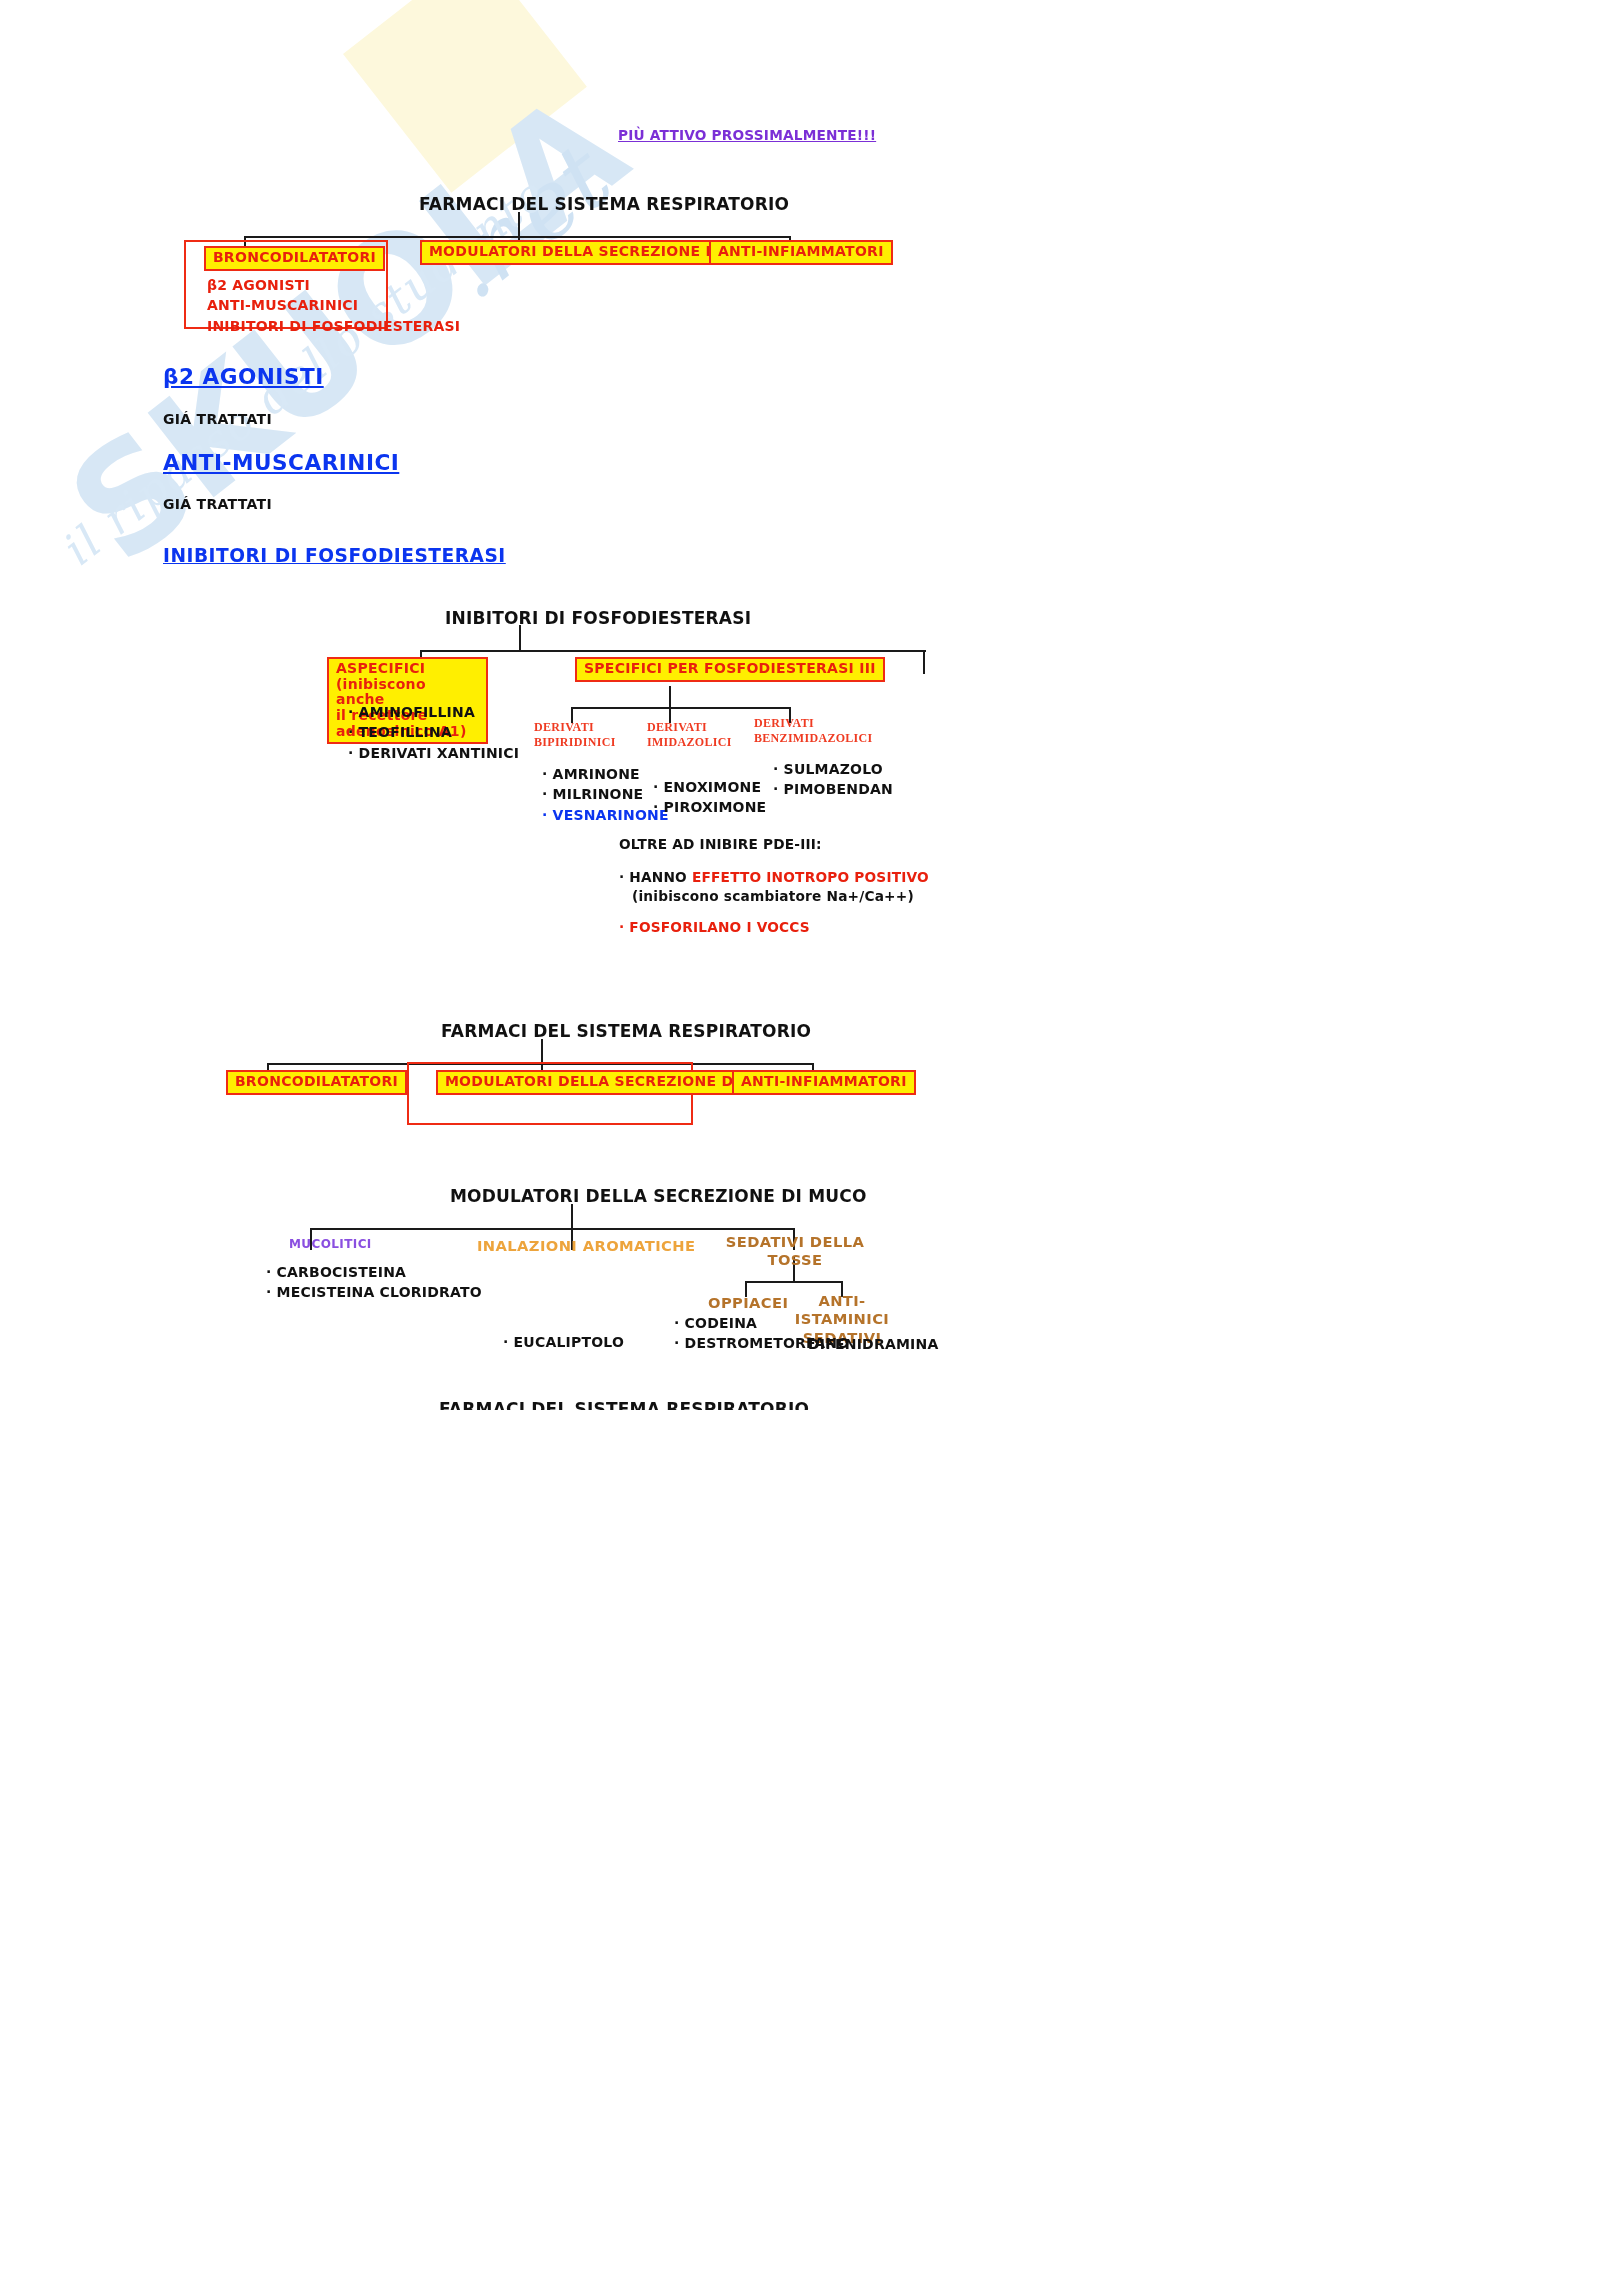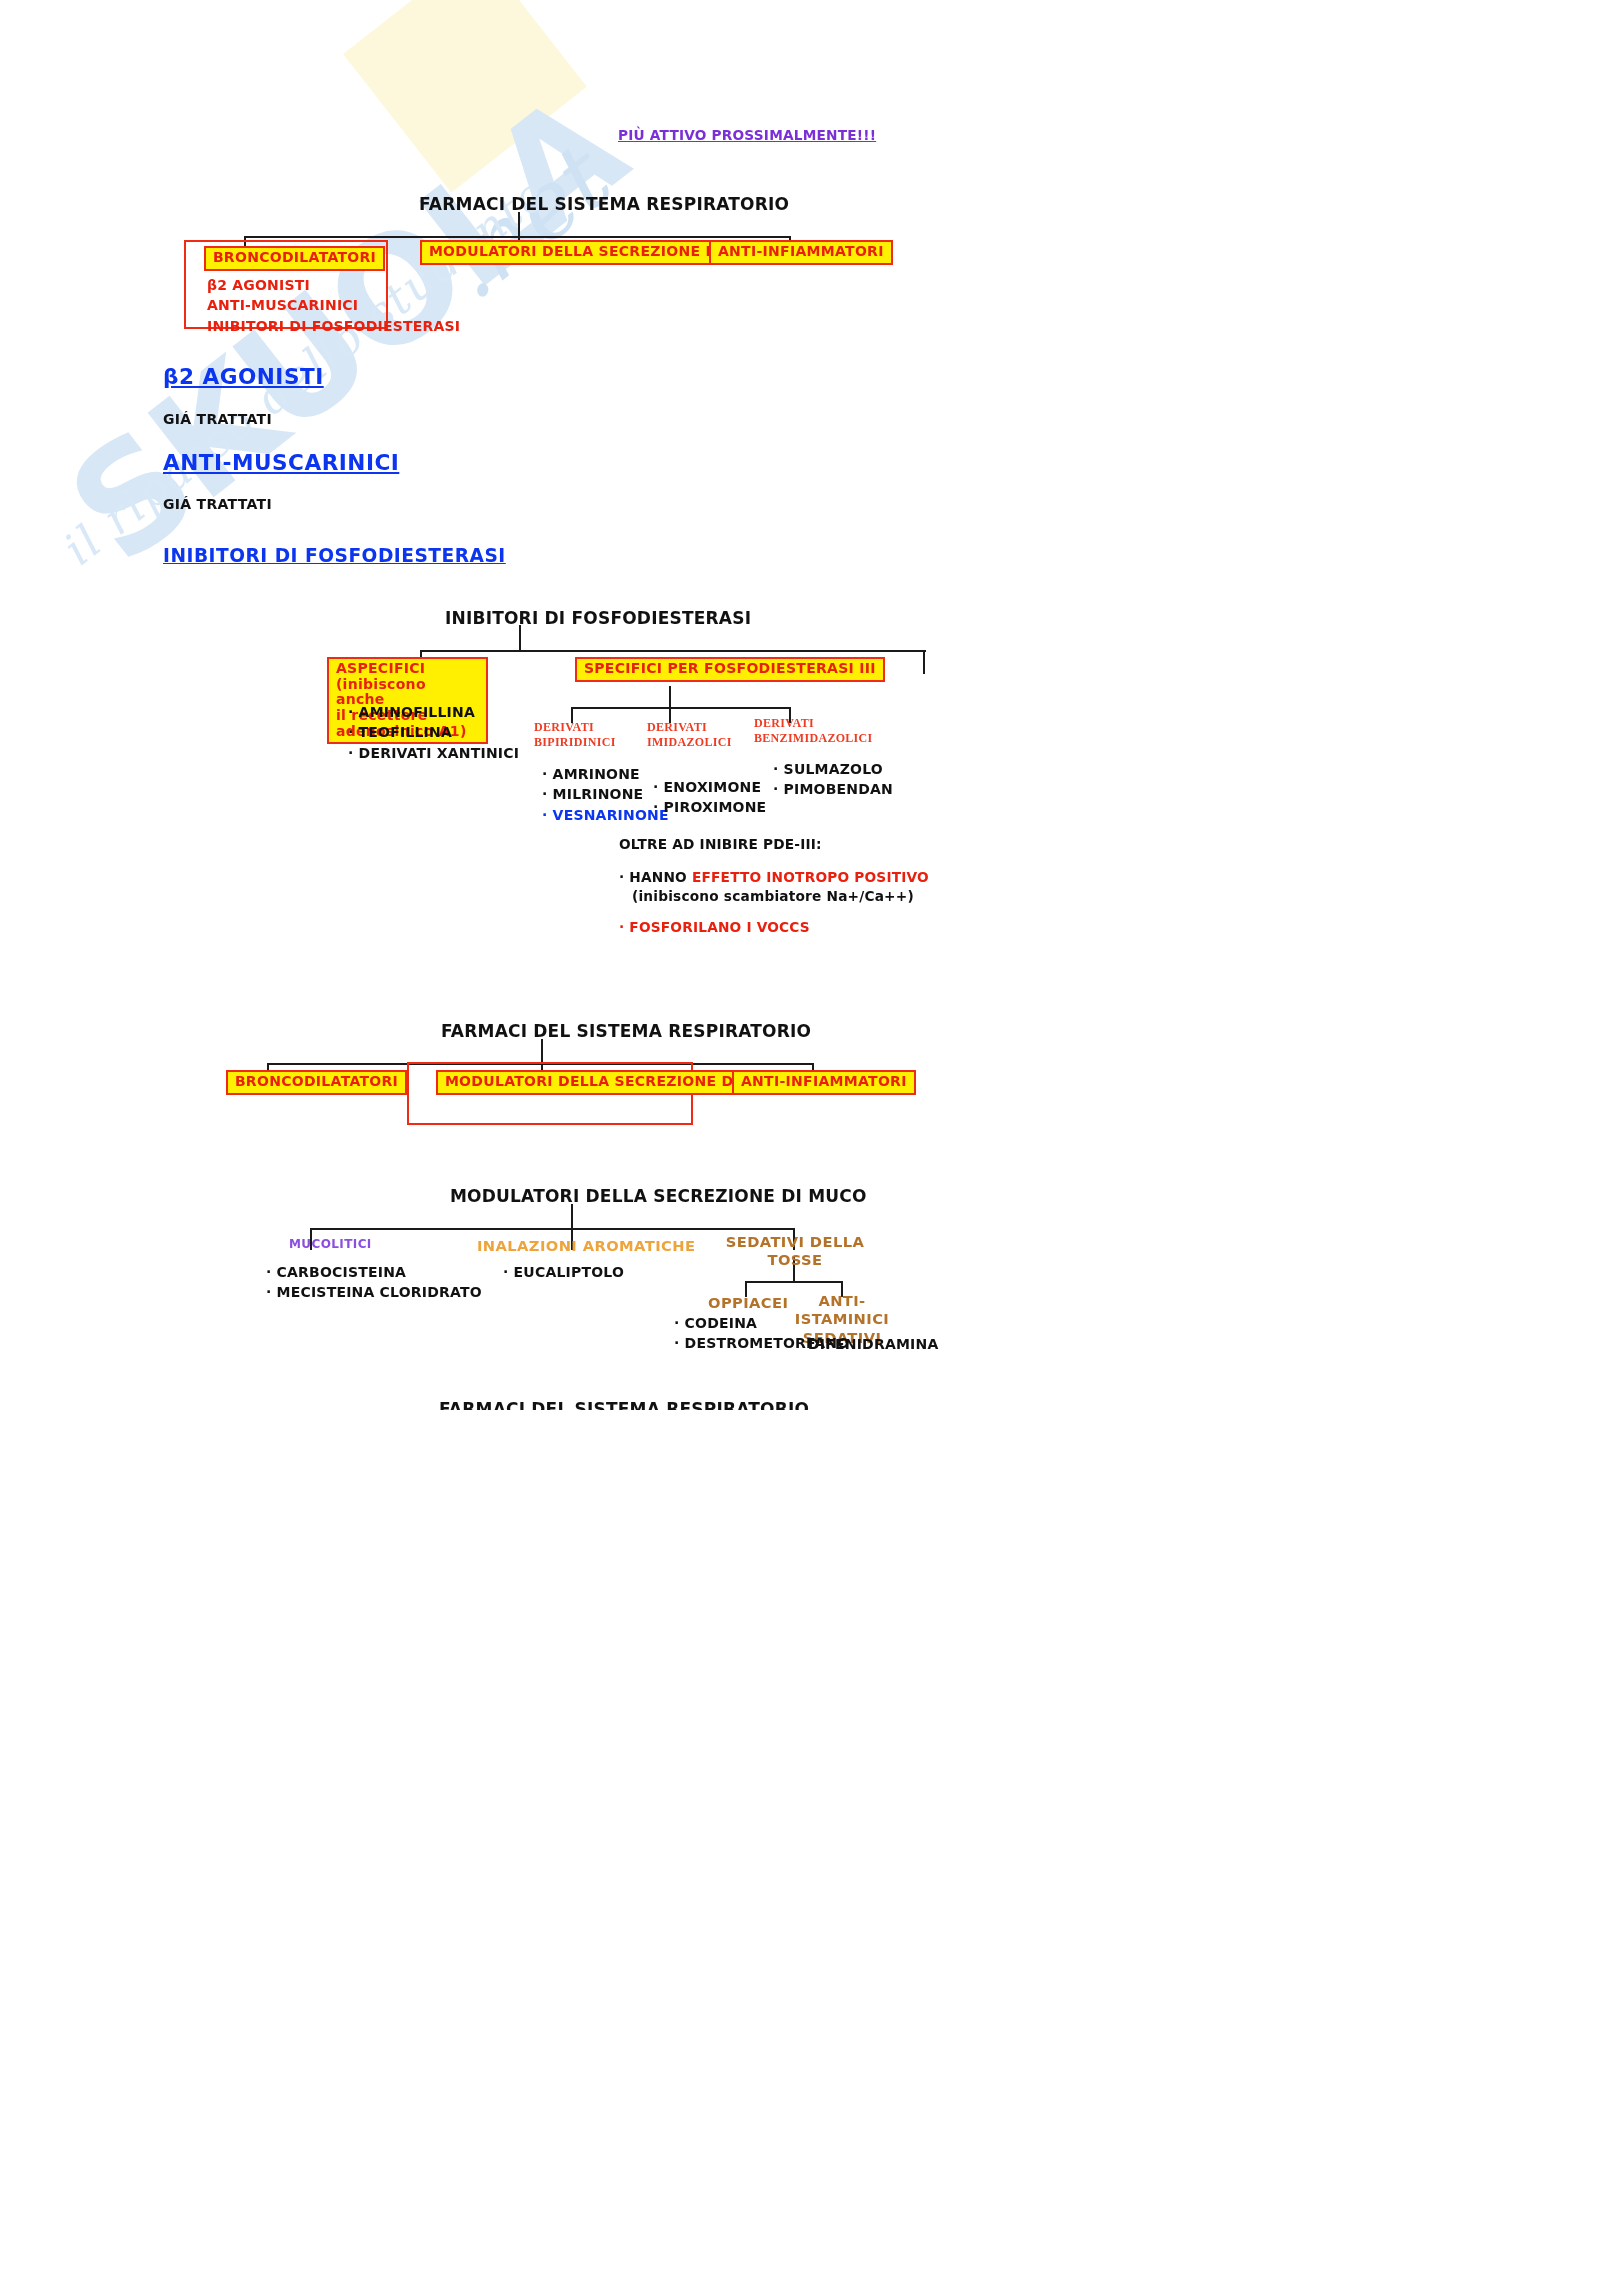--- a/index.html
+++ b/index.html
@@ -329,21 +329,21 @@
   <div class="ln ln-v" style="left:571px; top:1228px; height:21.6px;"></div>
   <div class="ln ln-v" style="left:793px; top:1228px; height:21.6px;"></div>
 
   <div class="abs cat-purple" style="left:289px; top:1237px;">MUCOLITICI</div>
   <div class="abs blist c-black" style="left:266px; top:1262px;">
     <div>· <span>CARBOCISTEINA</span></div>
     <div>· <span>MECISTEINA CLORIDRATO</span></div>
   </div>
 
   <div class="abs cat-orange" style="left:477px; top:1237px;">INALAZIONI AROMATICHE</div>
-  <div class="abs blist c-black" style="left:503px; top:1262px;">
+  <div class="abs blist c-black" style="left:503px; top:1332px;">
     <div>· <span>EUCALIPTOLO</span></div>
   </div>
 
   <div class="abs cat-brown" style="left:707px; top:1233px; width:176px;">SEDATIVI DELLA TOSSE</div>
 
   <div class="ln ln-v" style="left:793px; top:1257px; height:25.5px;"></div>
   <div class="ln ln-h" style="left:745px; top:1281px; width:96px;"></div>
   <div class="ln ln-v" style="left:745px; top:1281px; height:15.7px;"></div>
   <div class="ln ln-v" style="left:841px; top:1281px; height:15.7px;"></div>
 

